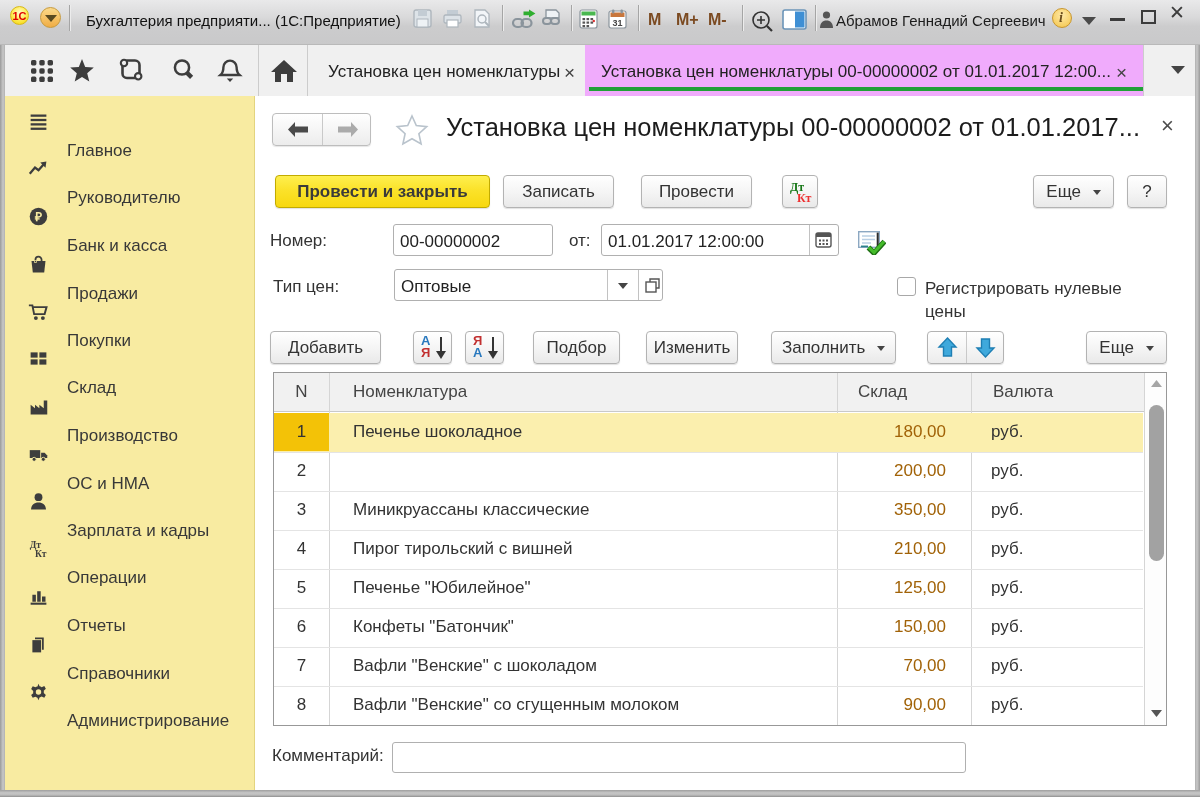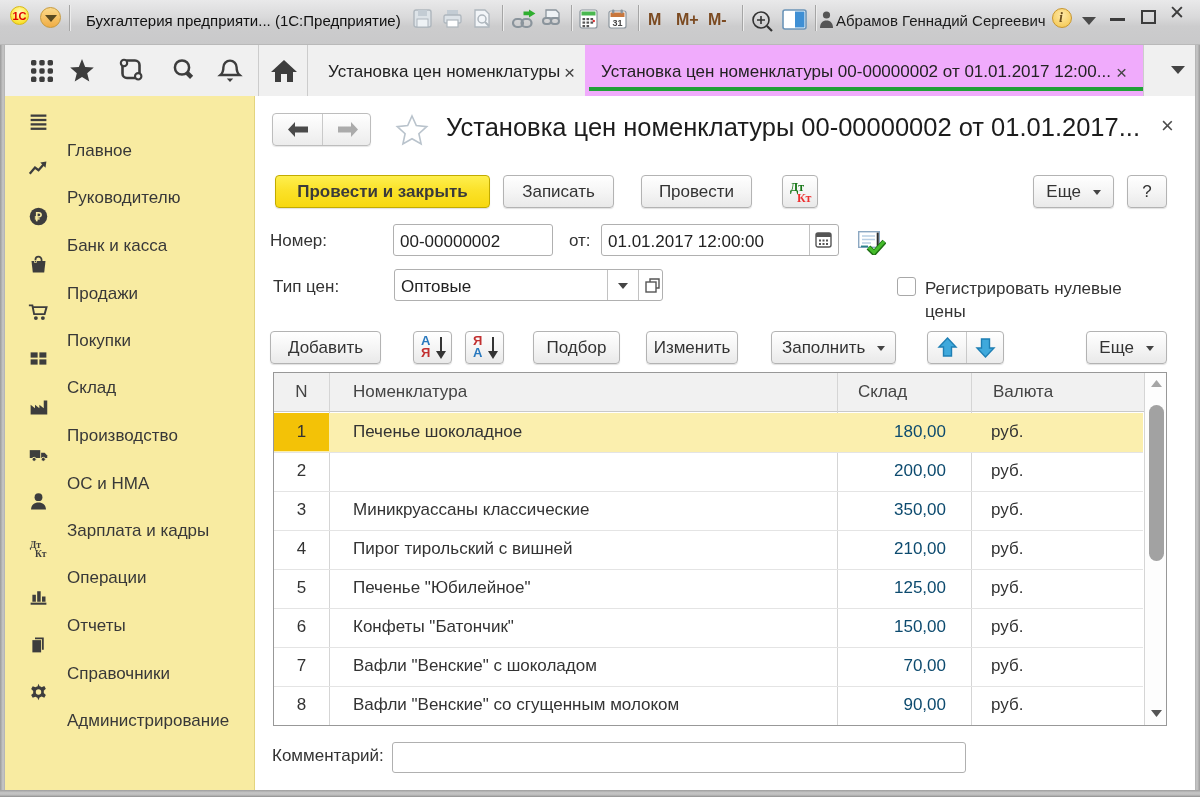--- a/index.html
+++ b/index.html
@@ -56,21 +56,21 @@
 
 #grid { position:absolute; left:18px; top:276px; width:894px; height:354px; border:1px solid #989898; background:#fff; }
 #ghead { position:absolute; left:0; top:0; width:892px; height:39px; background:#f1f1f1; border-bottom:1px solid #c9c9c9; }
 .hcell { position:absolute; top:0; height:39px; font-size:17px; color:#444; }
 .hcell span { position:absolute; top:9px; }
 .gcol { position:absolute; top:0; width:1px; height:352px; background:#d5d5d5; }
 .grow { position:absolute; left:0; width:869px; height:39px; }
 .grow .n { position:absolute; left:0; top:0; width:55px; height:38px; text-align:center; font-size:17px; color:#333; }
 .grow .n span { position:relative; top:9px; }
 .grow .nm { position:absolute; left:79px; top:9px; font-size:17px; color:#333; white-space:nowrap; }
-.grow .pr { position:absolute; left:563px; top:9px; width:109px; text-align:right; font-size:17px; color:#0c4a6e; }
+.grow .pr { position:absolute; left:563px; top:9px; width:109px; text-align:right; font-size:17px; color:#a16207; }
 .grow .cur { position:absolute; left:717px; top:9px; font-size:17px; color:#333; }
 .rsep { position:absolute; left:0; width:869px; height:1px; background:#e4e4e4; }
 #vscroll { position:absolute; left:870px; top:0; width:22px; height:352px; background:#fdfdfd; border-left:1px solid #d5d5d5; }
 #vthumb { position:absolute; left:4px; top:32px; width:15px; height:156px; background:#a2a2a2; border-radius:8px; }
 .sarr { position:absolute; left:5px; }
 
 .sqbtn { position:absolute; width:36px; height:33px; background:linear-gradient(180deg,#ffffff 0%,#f4f4f4 55%,#e9e9e9 100%); border:1px solid #b3b3b3; border-radius:4px; box-shadow:0 1px 1px rgba(0,0,0,0.12); }
 .updown { font-size:0; }
 </style>
 </head>

